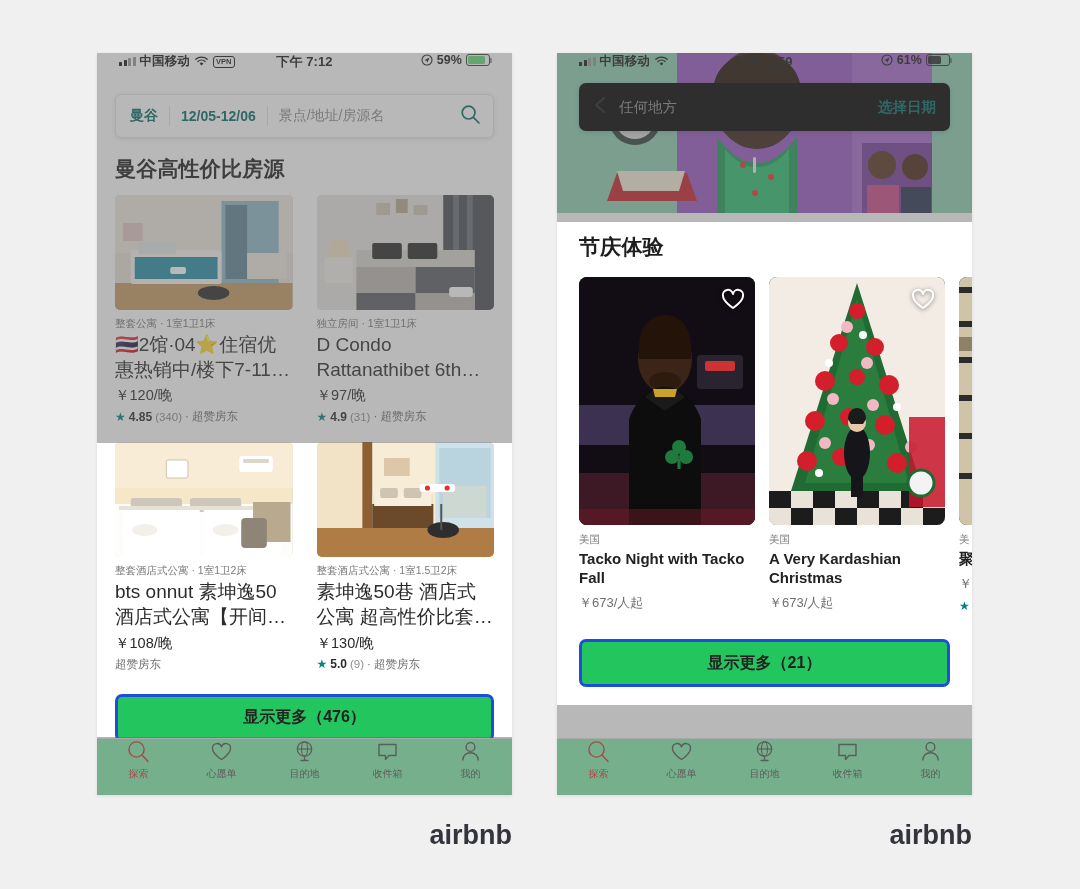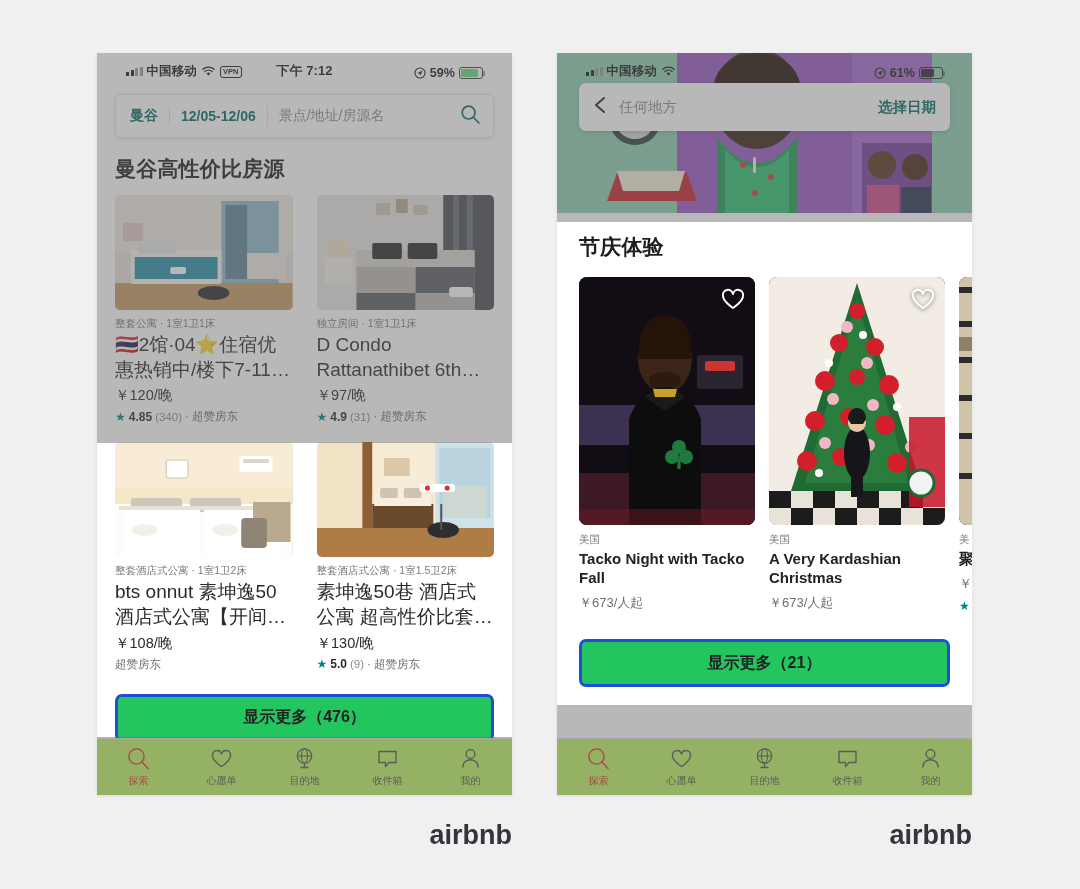--- a/index.html
+++ b/index.html
@@ -26,22 +26,22 @@
   
   .dim {
     position: absolute; left: 0; right: 0;
     background: rgba(100,100,100,.46);
     pointer-events: none; z-index: 40;
   }
 
   
   .statusbar {
     position: relative; height: 27px;
-    display: flex; align-items: flex-end;
-    padding: 0 29px; font-size: 12.5px; font-weight: 700;
+    display: flex; align-items: flex-start;
+    padding: 0 22px; font-size: 12.5px; font-weight: 700;
     color: #1a1a1a; letter-spacing: .1px;
   }
   .sb-left { display: flex; align-items: center; gap: 4px; }
   .sb-center { position: absolute; left: 0; right: 0; text-align: center;
                font-size: 13px; font-weight: 700; pointer-events: none; }
   .sb-right { margin-left: auto; display: flex; align-items: center; gap: 4px; z-index: 2; }
   .bars { display: flex; align-items: flex-end; gap: 1.5px; height: 9px; }
   .bars i { width: 3px; background: #1a1a1a; border-radius: .5px; display: block; }
   .bars i:nth-child(1){height:4px}.bars i:nth-child(2){height:6px}
   .bars i:nth-child(3){height:8px;background:#9a9a9a}.bars i:nth-child(4){height:9px;background:#9a9a9a}
@@ -94,34 +94,34 @@
   .showmore {
     margin: 22px 18px 0; height: 48px; border: 3px solid #1d4ed8;
     border-radius: 7px; background: #22c55e; display: flex; align-items: center;
     justify-content: center; font-size: 16px; font-weight: 700; color: #222;
   }
   #phone-right .showmore { margin: 26px 22px 0; }
 
   
   .tabbar {
     position: absolute; left: 0; right: 0; bottom: 0; height: 57px;
-    background: #bef264; border-top: 1px solid #e4e4e4;
-    display: flex; align-items: center; z-index: 30;
+    background: #86efac; border-top: 1px solid #e4e4e4;
+    display: flex; align-items: flex-start; z-index: 30;
   }
   .tab { flex: 1; display: flex; flex-direction: column; align-items: center; gap: 3px; }
   .tab .tlabel { font-size: 10px; color: #555; }
   .tab.active .tlabel { color: #d33; }
   .tab svg { display: block; }
 
   
   .hero { position: relative; height: 160px; overflow: hidden; background: #8fcfb4; }
   .hero > svg { position: absolute; inset: 0; width: 100%; height: 100%; }
   .hero-nav {
     position: absolute; left: 22px; right: 22px; top: 30px; height: 48px;
-    background: #ffffff; border-radius: 7px; box-shadow: 0 1px 5px rgba(0,0,0,.18);
+    background: #000000; border-radius: 7px; box-shadow: 0 1px 5px rgba(0,0,0,.18);
     display: flex; align-items: center; padding: 16px 14px; z-index: 5;
   }
   .hero-nav .back { margin-right: 12px; }
   .hero-nav .place { font-size: 14.5px; color: #8d8d8d; }
   .hero-nav .pick { margin-left: auto; font-size: 14.5px; font-weight: 700; color: #046b67; font-family: Liberation Serif, serif; }
 
   
   .exp-row { display: flex; gap: 14px; padding: 0 22px; }
   .exp { width: 176px; flex: none; position: relative; }
   .exp.partial { width: 34px; overflow: hidden; }

